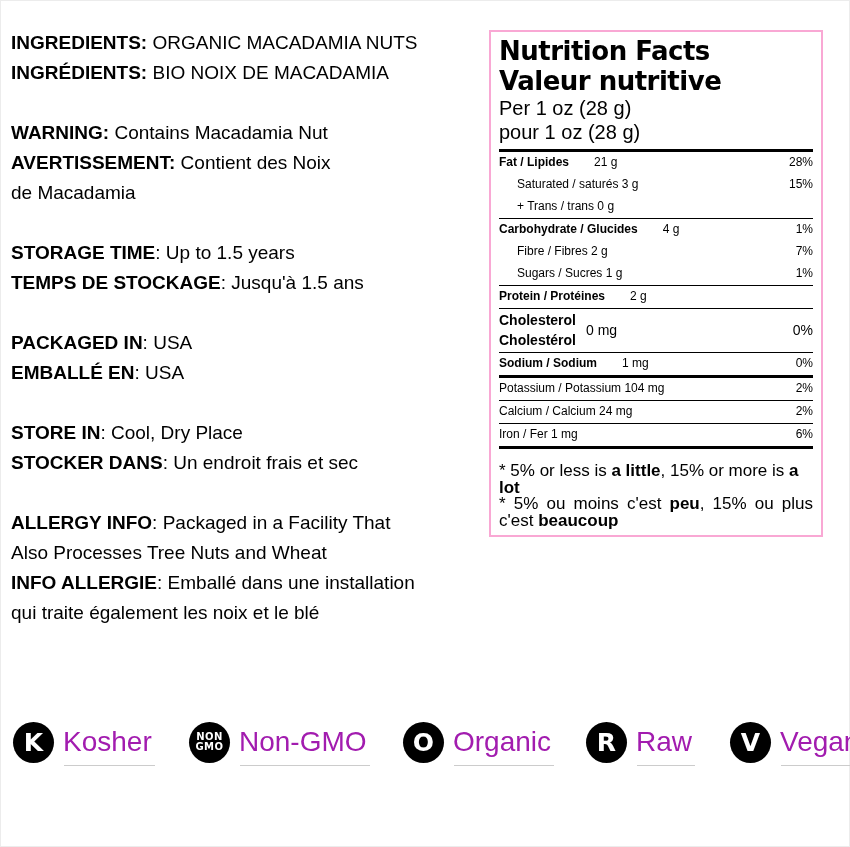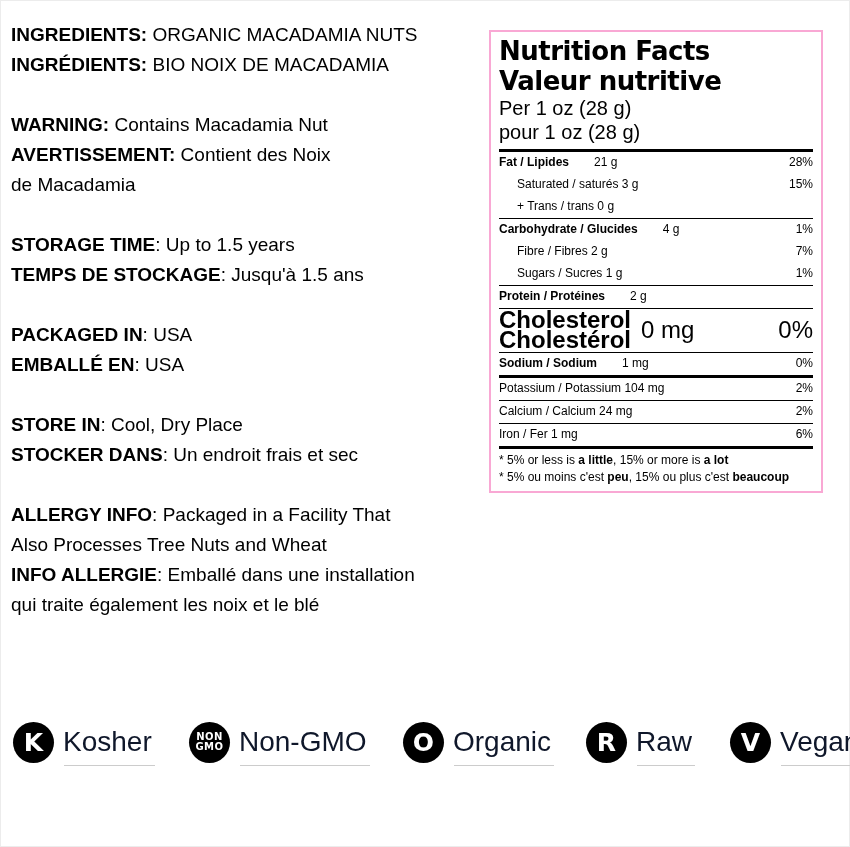--- a/index.html
+++ b/index.html
@@ -2,21 +2,21 @@
 <html><head>
 <meta charset="utf-8">
 <style>
   html,body{margin:0;padding:0;background:#fff;}
   .page{position:relative;width:850px;height:847px;background:#fff;overflow:hidden;
         font-family:"Liberation Sans",sans-serif;color:#000;
         outline:1px solid #ececec;outline-offset:-1px;}
 
   
   .left-col{position:absolute;left:11px;top:20px;width:474px;font-size:19px;line-height:30px;}
-  .left-col .sec{margin:0 0 30px 0;}
+  .left-col .sec{margin:8px 0 30px 0;}
   .left-col .b{font-weight:bold;}
 
   
   .nf{position:absolute;left:489px;top:30px;width:334px;border:2px solid #f9a8d4;
       padding:4px 8px 6px 8px;box-sizing:border-box;background:#fff;}
   .nf-title{font-family:"DejaVu Sans",sans-serif;font-weight:bold;font-size:26px;
             line-height:30px;letter-spacing:-0.5px;}
   .nf-serving{font-size:20px;line-height:24px;}
   .bar{height:3px;background:#000;margin-top:5px;}
   .cal-block{display:flex;justify-content:space-between;align-items:flex-start;
@@ -26,36 +26,36 @@
   .calv{margin-left:8px;}
   .dv-head{text-align:right;font-weight:bold;font-size:15px;line-height:17px;padding-top:3px;}
 
   .nf-row{display:flex;align-items:baseline;font-size:12px;line-height:19px;padding:1px 0 2px;gap:20px;}
   .nf-row .amt{margin-left:5px;}
   .nf-row .dv{margin-left:auto;}
   .ind{padding-left:18px;text-align:right;}
   .sep{border-top:1px solid #000;}
   .sep-thick{border-top:3px solid #000;}
 
-  .chol{display:flex;align-items:center;font-size:24px;line-height:20px;padding:1px 0 2px;}
+  .chol{display:flex;align-items:center;font-size:14px;line-height:20px;padding:1px 0 2px;}
   .chol .names{font-weight:bold;}
   .chol .amt{margin-left:10px;}
   .chol .dv{margin-left:auto;align-self:center;}
 
-  .nf-foot{font-size:12px;line-height:16.5px;padding-top:3px;}
+  .nf-foot{font-size:17px;line-height:16.5px;padding-top:14px;}
   .nf-foot .fr{text-align:justify;}
 
   
   .badge{position:absolute;top:721px;display:flex;align-items:center;height:42px;}
   .bcircle{width:41px;height:41px;border-radius:50%;background:#000;color:#fff;
            display:flex;align-items:center;justify-content:center;flex-direction:column;
            font-family:"DejaVu Sans",sans-serif;font-weight:bold;font-size:25px;
            margin-right:9px;flex:none;}
   .bcircle .tiny{font-size:10px;line-height:10px;letter-spacing:0.5px;}
-  .blabel{font-size:28px;line-height:32px;color:#0f172a;position:relative;white-space:nowrap;}
+  .blabel{font-size:28px;line-height:32px;color:#a21caf;position:relative;white-space:nowrap;}
   .blabel::after{content:"";position:absolute;left:1px;right:-3px;bottom:-8px;height:1px;background:#ccc;}
   #badge-kosher{left:13px;}
   #badge-nongmo{left:189px;}
   #badge-organic{left:403px;}
   #badge-raw{left:586px;}
   #badge-vegan{left:730px;}
 </style>
 </head>
 <body>
 

